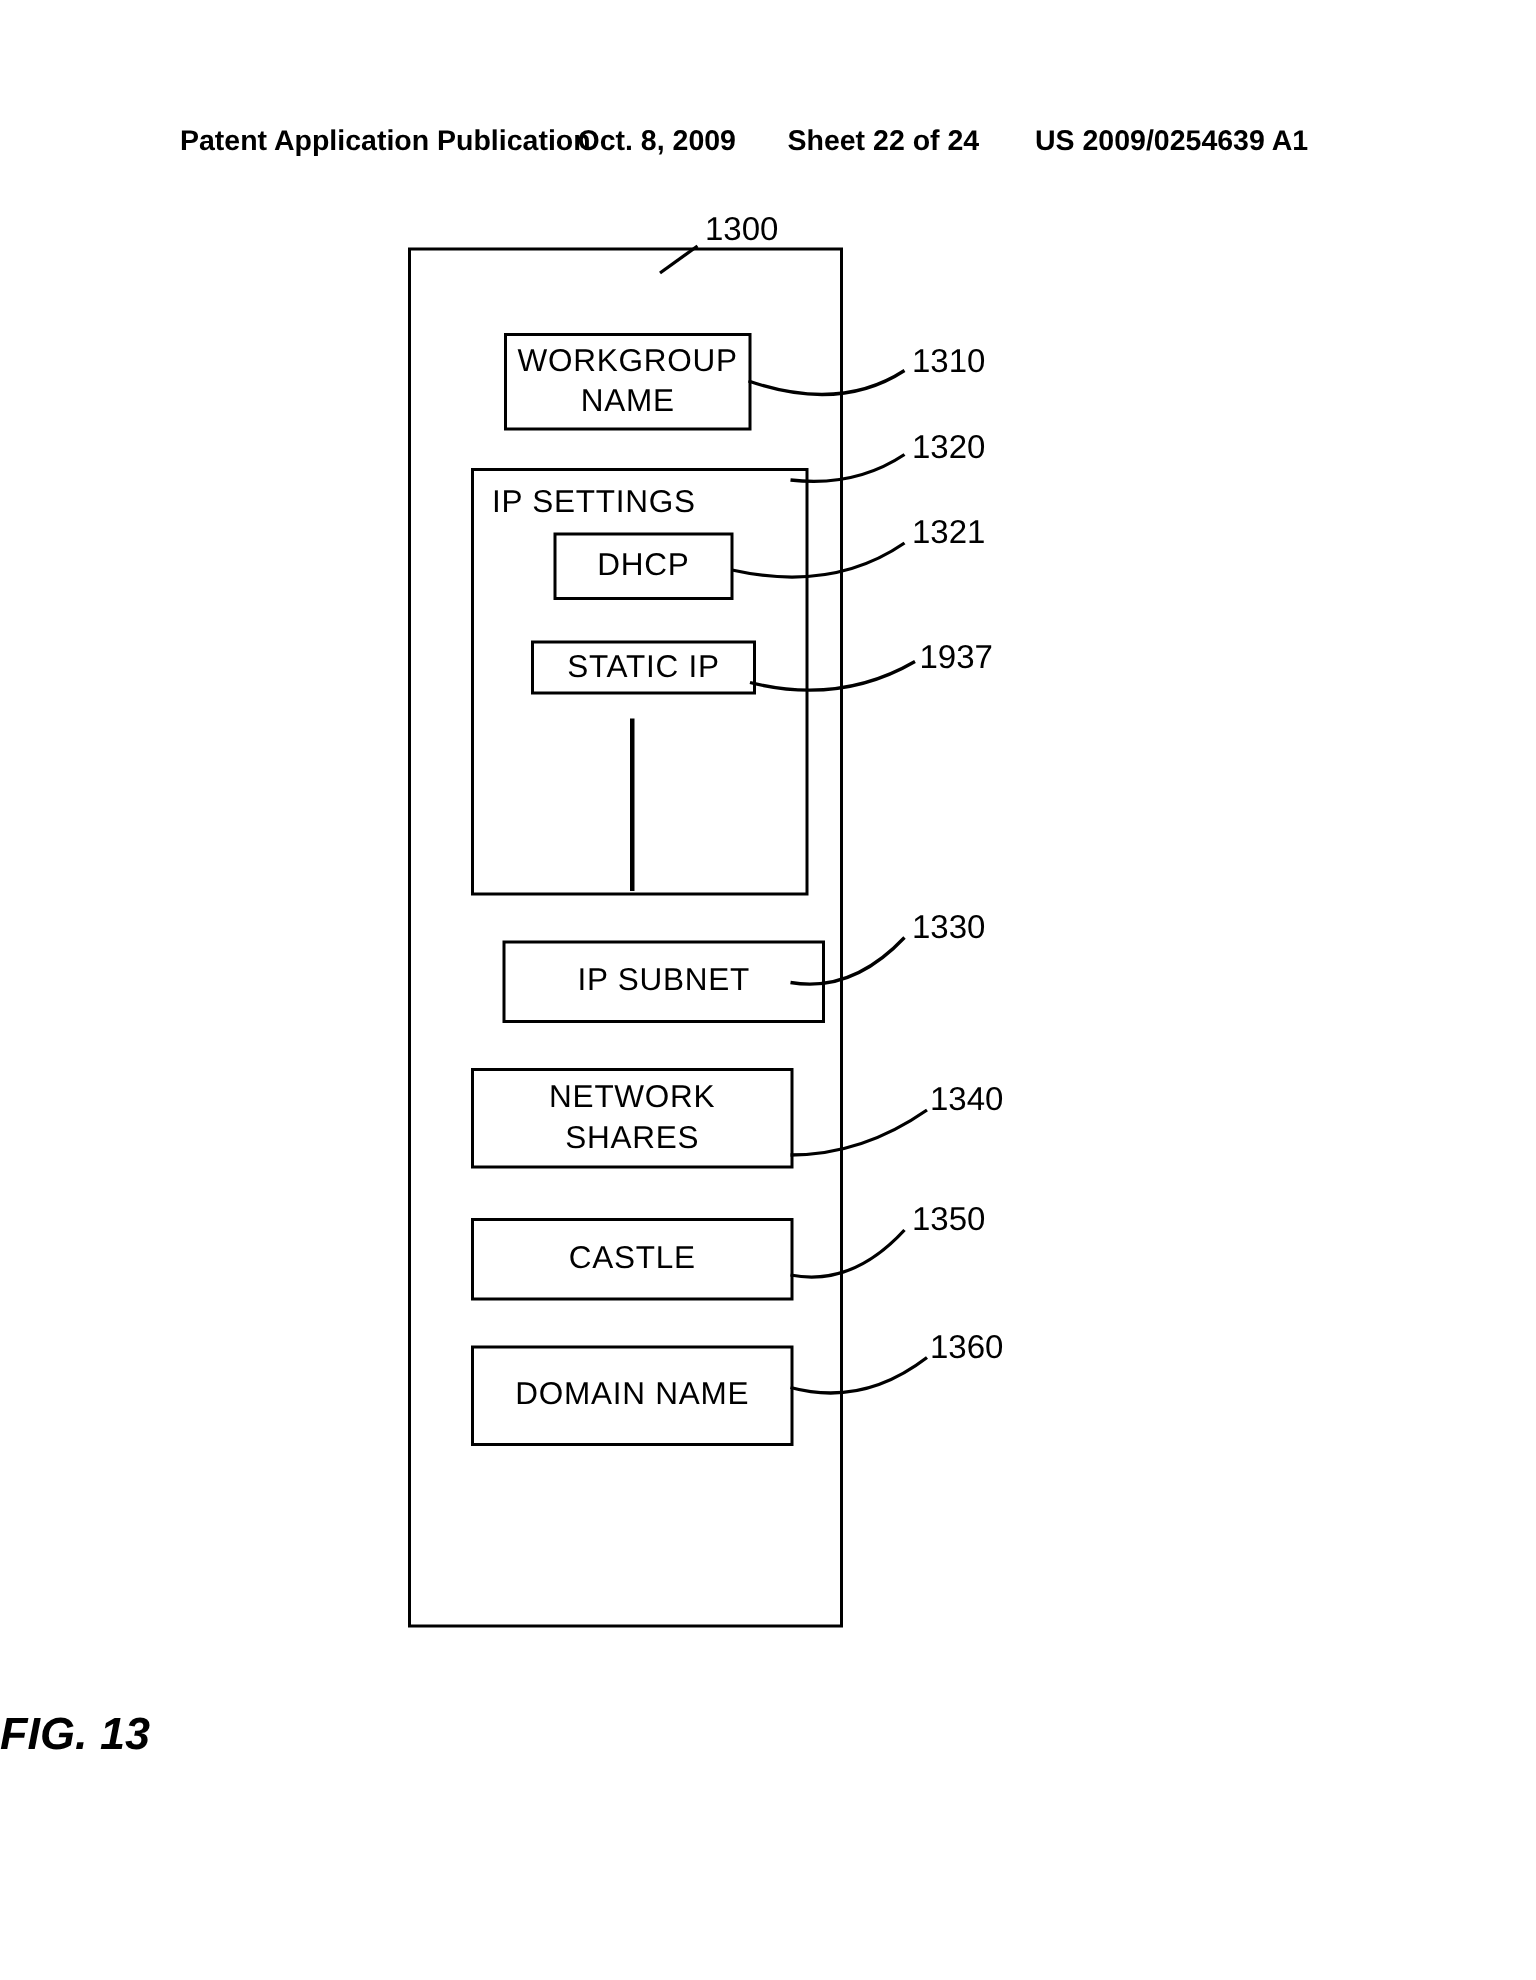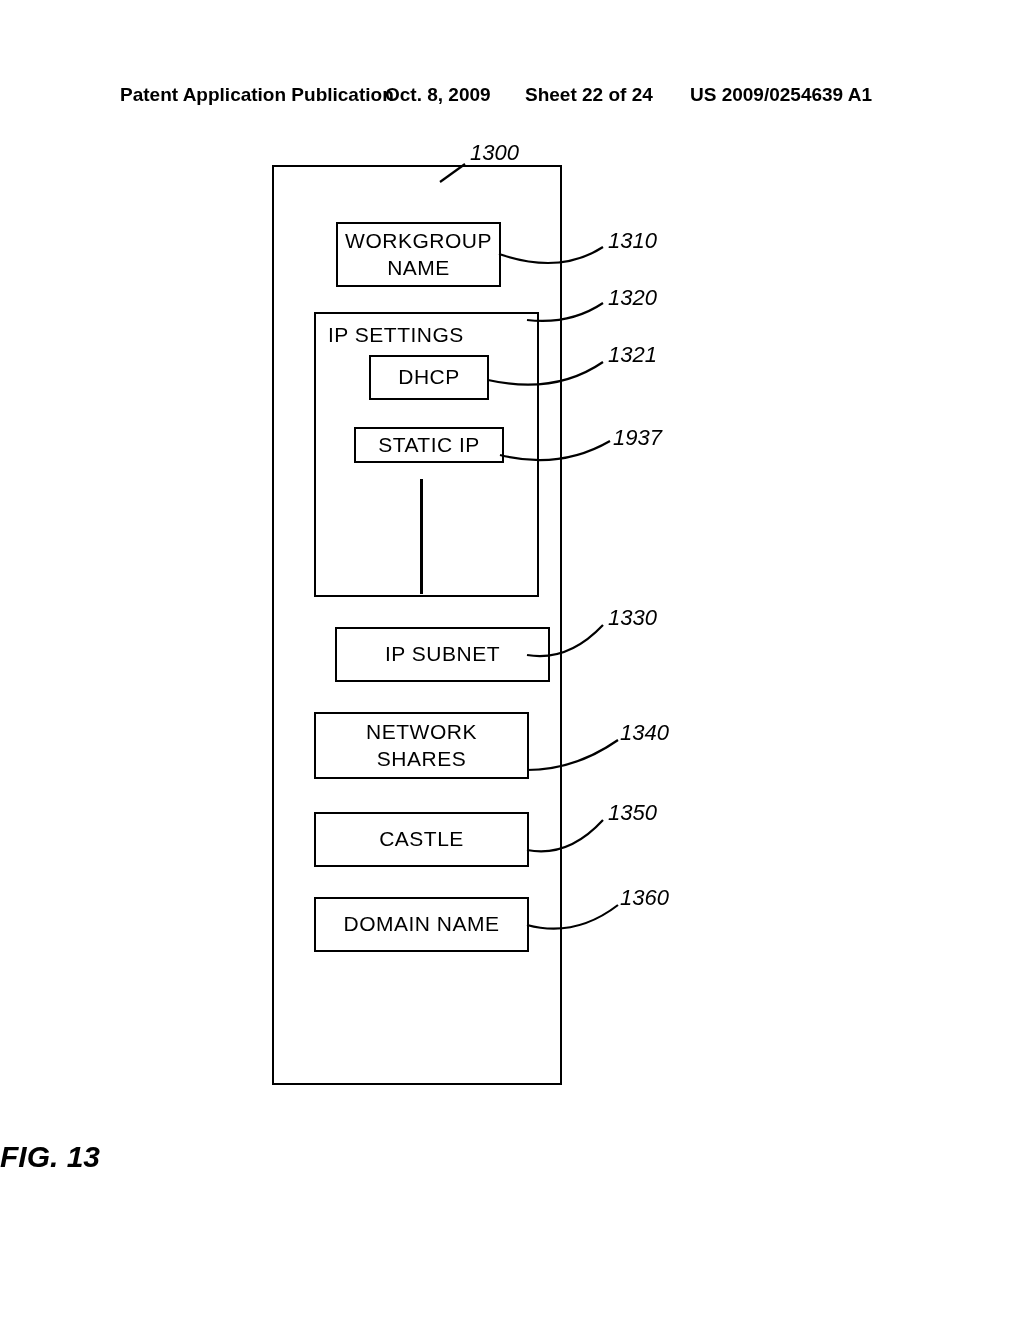--- a/index.html
+++ b/index.html
@@ -61,37 +61,36 @@
   .staticip { top: 260px; left: 80px; width: 150px; height: 36px; }
   .vline {
     position: absolute;
     top: 312px; left: 146px;
     width: 2.5px; height: 115px;
     background: #000;
   }
   .ipsubnet { top: 460px; left: 40px; width: 215px; height: 55px; margin-left: 21px; }
   .netshares { top: 545px; left: 40px; width: 215px; height: 67px; }
   .castle { top: 645px; left: 40px; width: 215px; height: 55px; }
-  .domain { top: 730px; left: 40px; width: 215px; height: 55px; }
+  .domain { top: 730px; left: 40px; width: 215px; height: 67px; }
 
   .figlabel {
     position: absolute;
     top: 1140px;
     left: 0;
     width: 1024px;
     font-size: 30px;
     font-weight: bold;
     font-style: italic;
   }
 
   .callout {
     position: absolute;
     font-size: 22px;
     color: #000;
-    font-style: italic;
   }
   svg.leadsvg {
     position: absolute;
     top: 0; left: 0;
     width: 1024px; height: 1320px;
     pointer-events: none;
   }
 </style>
 </head>
 <body>

